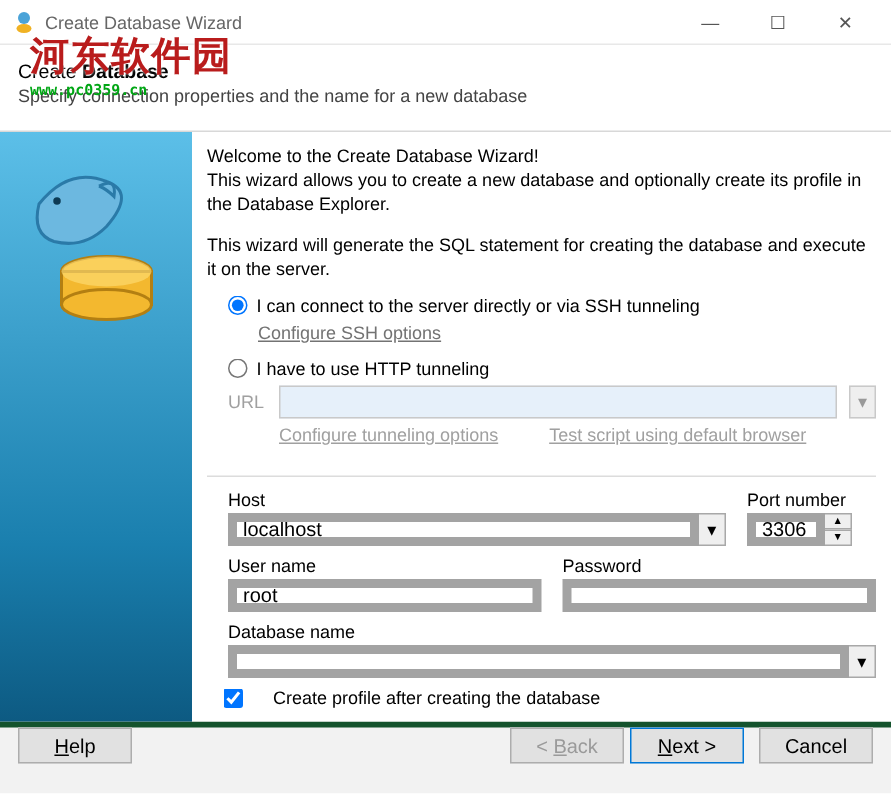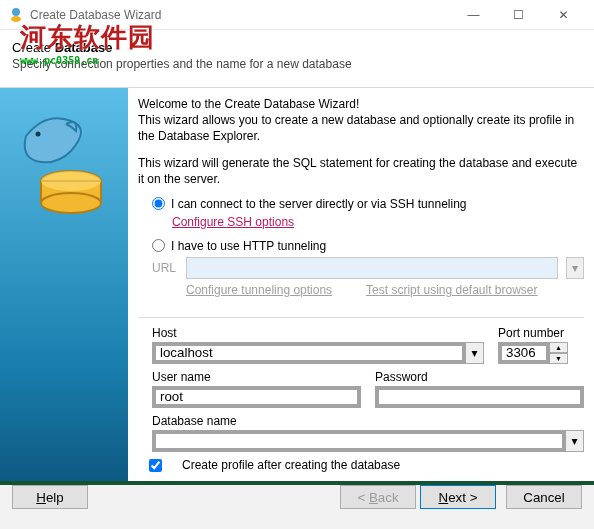--- a/index.html
+++ b/index.html
@@ -11,33 +11,33 @@
   .winbtn { width: 45px; height: 28px; display: flex; align-items: center; justify-content: center; color: #555; }
   .header { padding: 10px 12px 4px 12px; background: #fff; border-bottom: 1px solid #d8d8d8; height: 58px; }
   .header .h1 { font-size: 13px; }
   .header .h1 b { font-weight: 600; }
   .header .sub { margin-top: 2px; color: #444; }
   .content { display: flex; height: 393px; }
   .sidebar { width: 128px; background: linear-gradient(#5cbfe8,#1a7fae 70%, #0d5a82); display: flex; align-items: flex-start; justify-content: center; padding-top: 18px; }
   .main { flex: 1; padding: 8px 10px 6px 10px; background: #fff; overflow: hidden; }
   .ptext { margin-bottom: 10px; line-height: 1.35; }
   .radio-row { display: flex; gap: 6px; margin-left: 14px; margin-bottom: 4px; }
-  .link { color: #be185d; text-decoration: underline; margin-left: 34px; display: inline-block; margin-bottom: 10px; cursor: pointer; }
+  .link { color: #737373; text-decoration: underline; margin-left: 34px; display: inline-block; margin-bottom: 10px; cursor: pointer; }
   .link.disabled { color: #a0a0a0; text-decoration: underline; cursor: default; }
   .url-row { display: flex; align-items: center; gap: 8px; margin-left: 14px; margin-bottom: 4px; }
   .url-row .lbl { color: #a0a0a0; width: 26px; }
   .url-row .inp { flex: 1; height: 22px; background: #e6f0fa; border: 1px solid #c9c9c9; }
   .url-row .ddbtn { width: 18px; height: 22px; border: 1px solid #c9c9c9; background: #efefef; display:flex; align-items:center; justify-content:center; color:#999; }
   .disabled-links { margin-left: 14px; margin-bottom: 10px; display:flex; }
   .hr { border: 0; border-top: 1px solid #dcdcdc; margin: 6px 0 8px 0; }
   .fields { margin-left: 14px; }
   .row { display: flex; gap: 14px; margin-bottom: 6px; }
   .col { display: flex; flex-direction: column; }
   .label { margin-bottom: 2px; }
-  .textinput { height: 22px; border: 4px solid #a3a3a3; padding: 2px 4px; background: #fff; }
+  .textinput { height: 22px; border: 6px solid #a3a3a3; padding: 2px 4px; background: #fff; }
   .combo { display:flex; }
   .combo .textinput { flex:1; }
   .combo .ddbtn, .spin .spbtn { width:18px; border:1px solid #a8a8a8; border-left:0; background:#efefef; display:flex; align-items:center; justify-content:center; }
   .spin { display:flex; }
   .spin .textinput { width: 52px; }
   .spin .sb { display:flex; flex-direction:column; }
   .spin .sb div { height:11px; width:18px; border:1px solid #a8a8a8; border-left:0; background:#efefef; display:flex; align-items:center; justify-content:center; font-size:7px;}
   .check-row { display:flex; align-items:flex-end; gap:20px; margin-left:11px; margin-top:6px; }
   .footer { height: 48px; border-top: 4px solid #14532d; display:flex; padding: 0 12px; background:#f2f2f2; }
   .btn { height: 24px; min-width: 76px; padding: 0 10px; background:#e1e1e1; border:1px solid #adadad; cursor:pointer; }

